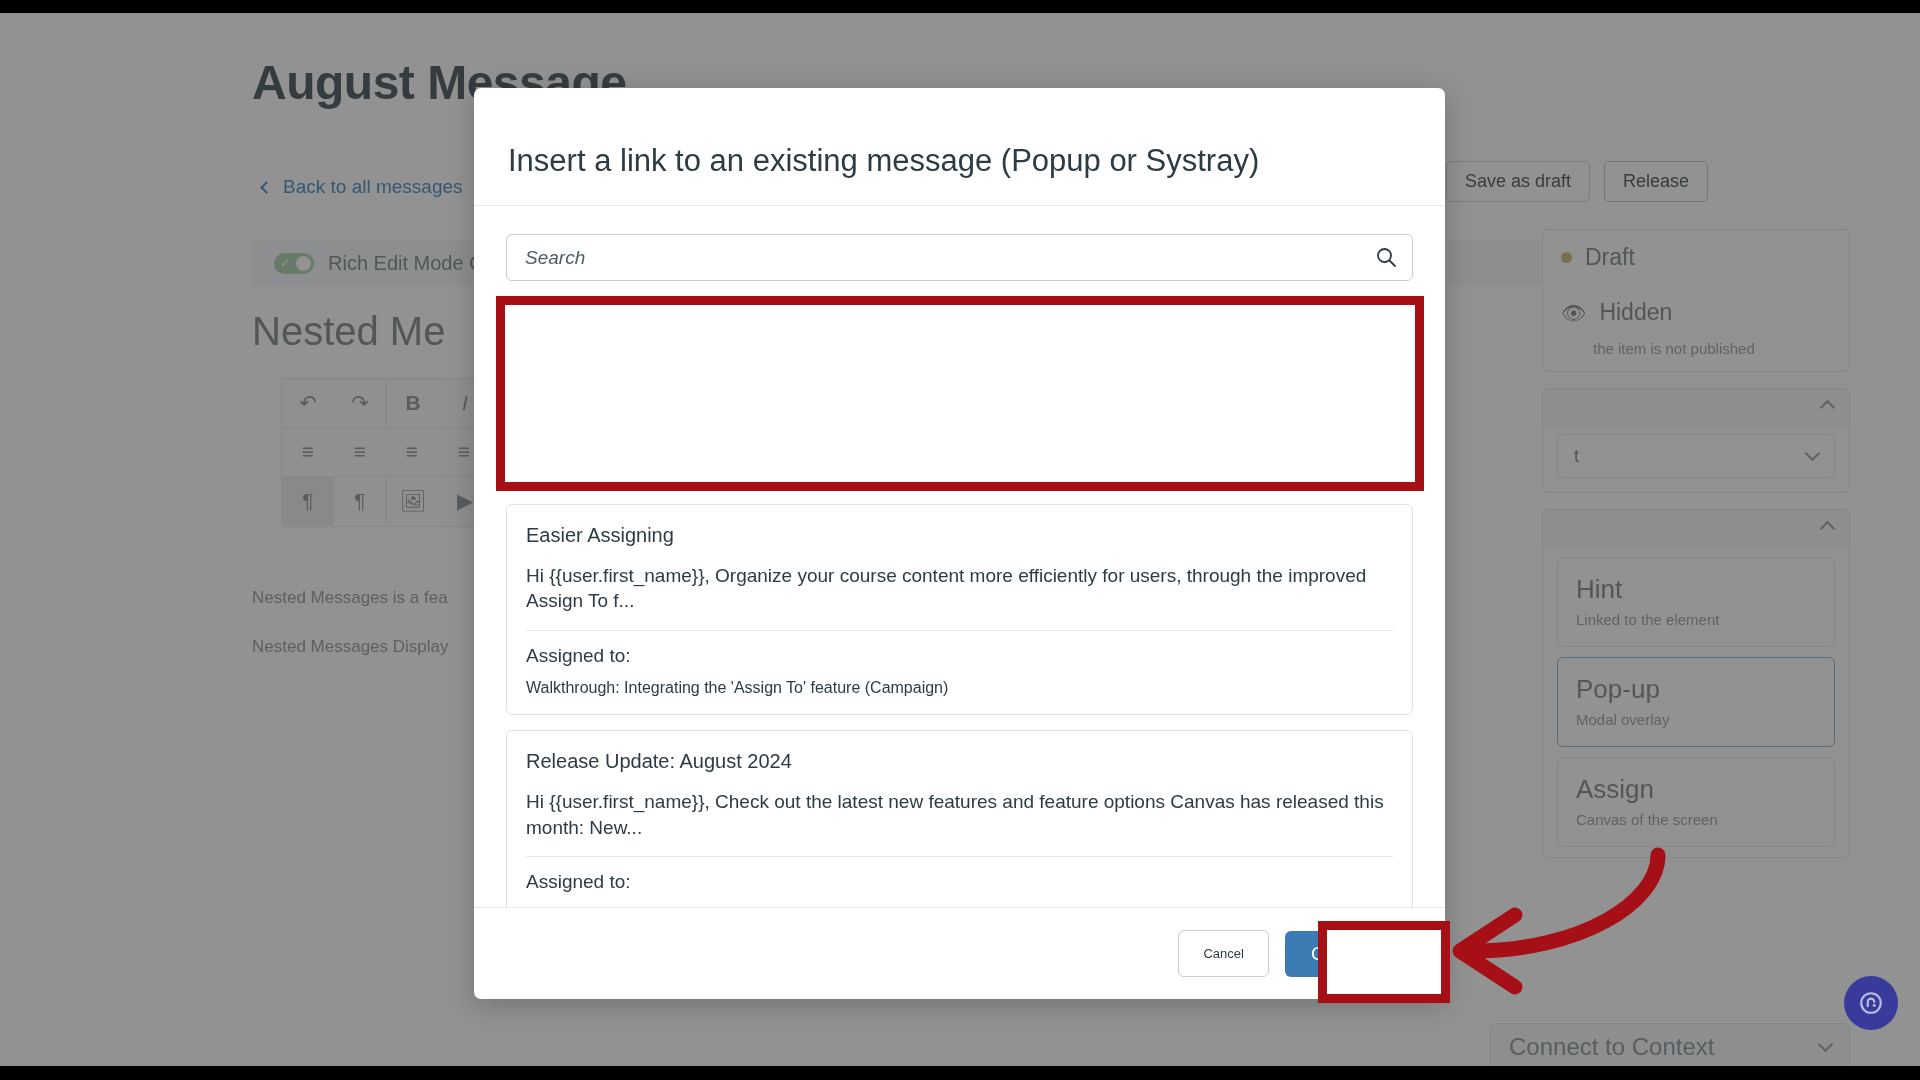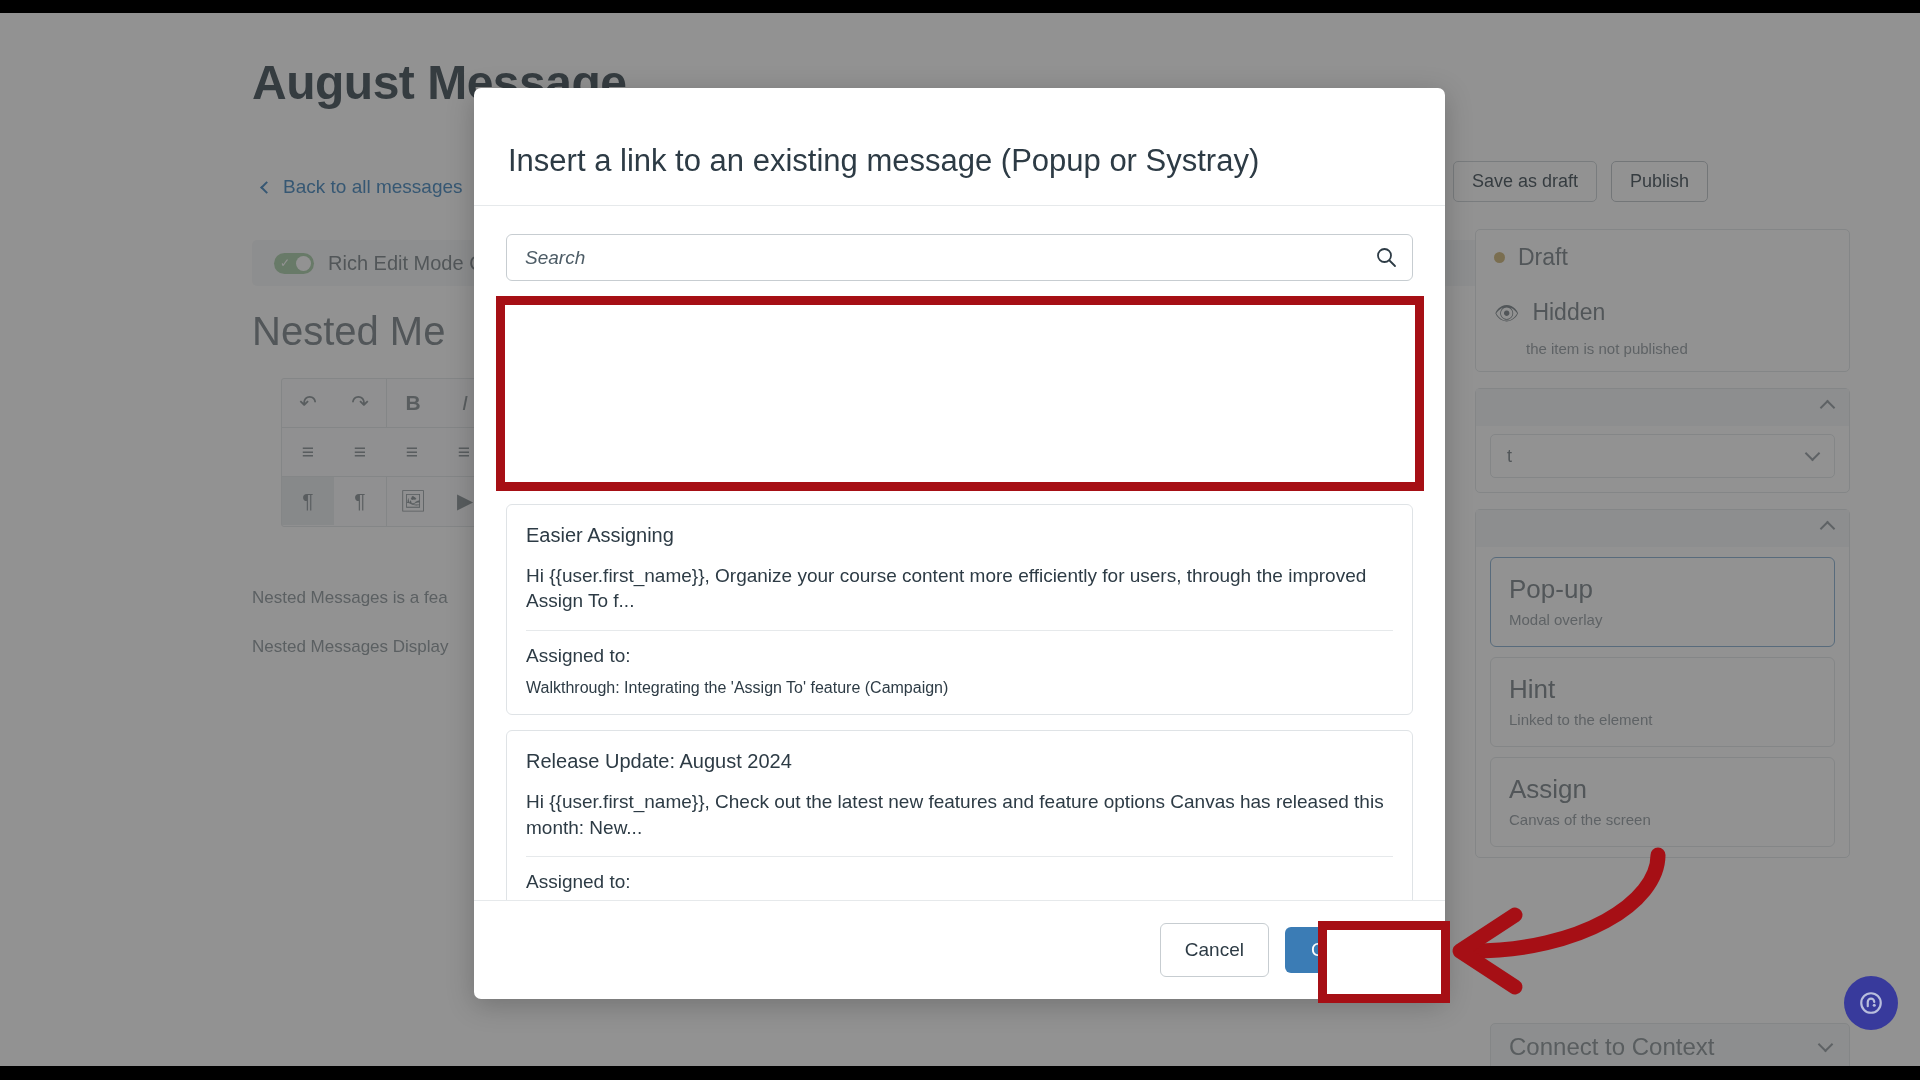--- a/index.html
+++ b/index.html
@@ -94,21 +94,21 @@
     width: 52px; height: 48px; display: flex; align-items: center; justify-content: center;
     color: #7d878c; font-size: 21px;
   }
   .tb-btn.active { background: #e6eaed; }
 
   .bg-para {
     position: absolute; left: 252px; font-size: 17px; color: #838d93;
   }
 
   
-  .rail { position: absolute; right: 70px; top: 216px; width: 375px; }
+  .rail { position: absolute; right: 70px; top: 216px; width: 308px; }
   .rail-card {
     border: 1px solid #dfe3e6; border-radius: 5px; margin-bottom: 16px;
     background: #fff;
   }
   .rail-head {
     display: flex; align-items: center; justify-content: space-between;
     padding: 13px 16px; background: #f4f6f7; font-size: 18px; color: #5e686e;
   }
   .chev { width: 11px; height: 11px; border-left: 2px solid #8a9399; border-top: 2px solid #8a9399; }
   .chev.up { transform: rotate(45deg); }
@@ -190,21 +190,21 @@
   .msg-assigned { font-size: 19px; color: #2d3b45; margin-bottom: 12px; }
   .msg-assignee { font-size: 16px; color: #2d3b45; }
 
   #modal-footer {
     flex: none; border-top: 1px solid #e6e9eb;
     padding: 22px 32px; display: flex; justify-content: flex-end;
     align-items: center; gap: 16px; position: relative;
   }
   .btn-cancel {
     border: 1px solid #c7cdd1; border-radius: 6px; background: #fff;
-    padding: 15px 24px; font-size: 19px; color: #2d3b45;
+    padding: 15px 24px; font-size: 13px; color: #2d3b45;
     font-family: "Liberation Sans", sans-serif;
     margin-left: 28px;
   }
   .btn-continue {
     border: none; border-radius: 6px; background: #3b7cb5;
     padding: 12px 26px; font-size: 19px; color: #fff;
     font-family: "Liberation Sans", sans-serif;
   }
 
   
@@ -232,21 +232,21 @@
 
       <div class="bg-title">August Message</div>
 
       <div class="bg-back">
         <span class="chev-left"></span>
         <span>Back to all messages</span>
       </div>
 
       <div class="bg-topbtns">
         <button class="bg-btn">Save as draft</button>
-        <button class="bg-btn primary">Publish</button>
+        <button class="bg-btn primary">Release</button>
       </div>
 
       <div class="bg-richrow">
         <span class="toggle"></span>
         <span class="lbl">Rich Edit Mode O</span>
         <span class="vis">lity</span>
       </div>
 
       <div class="bg-h2">Nested Me</div>
 
@@ -310,27 +310,27 @@
             <span>t</span>
             <span class="chev down"></span>
           </div>
         </div>
 
         <div class="rail-card">
           <div class="rail-head">
             <span></span>
             <span class="chev up"></span>
           </div>
+          <div class="opt-card">
+            <div class="opt-title">Hint</div>
+            <div class="opt-sub">Linked to the element</div>
+          </div>
           <div class="opt-card sel">
             <div class="opt-title">Pop-up</div>
             <div class="opt-sub">Modal overlay</div>
-          </div>
-          <div class="opt-card">
-            <div class="opt-title">Hint</div>
-            <div class="opt-sub">Linked to the element</div>
           </div>
           <div class="opt-card">
             <div class="opt-title">Assign</div>
             <div class="opt-sub">Canvas of the screen</div>
           </div>
         </div>
       </div>
 
       <div class="bg-context">
         <span>Connect to Context</span>

